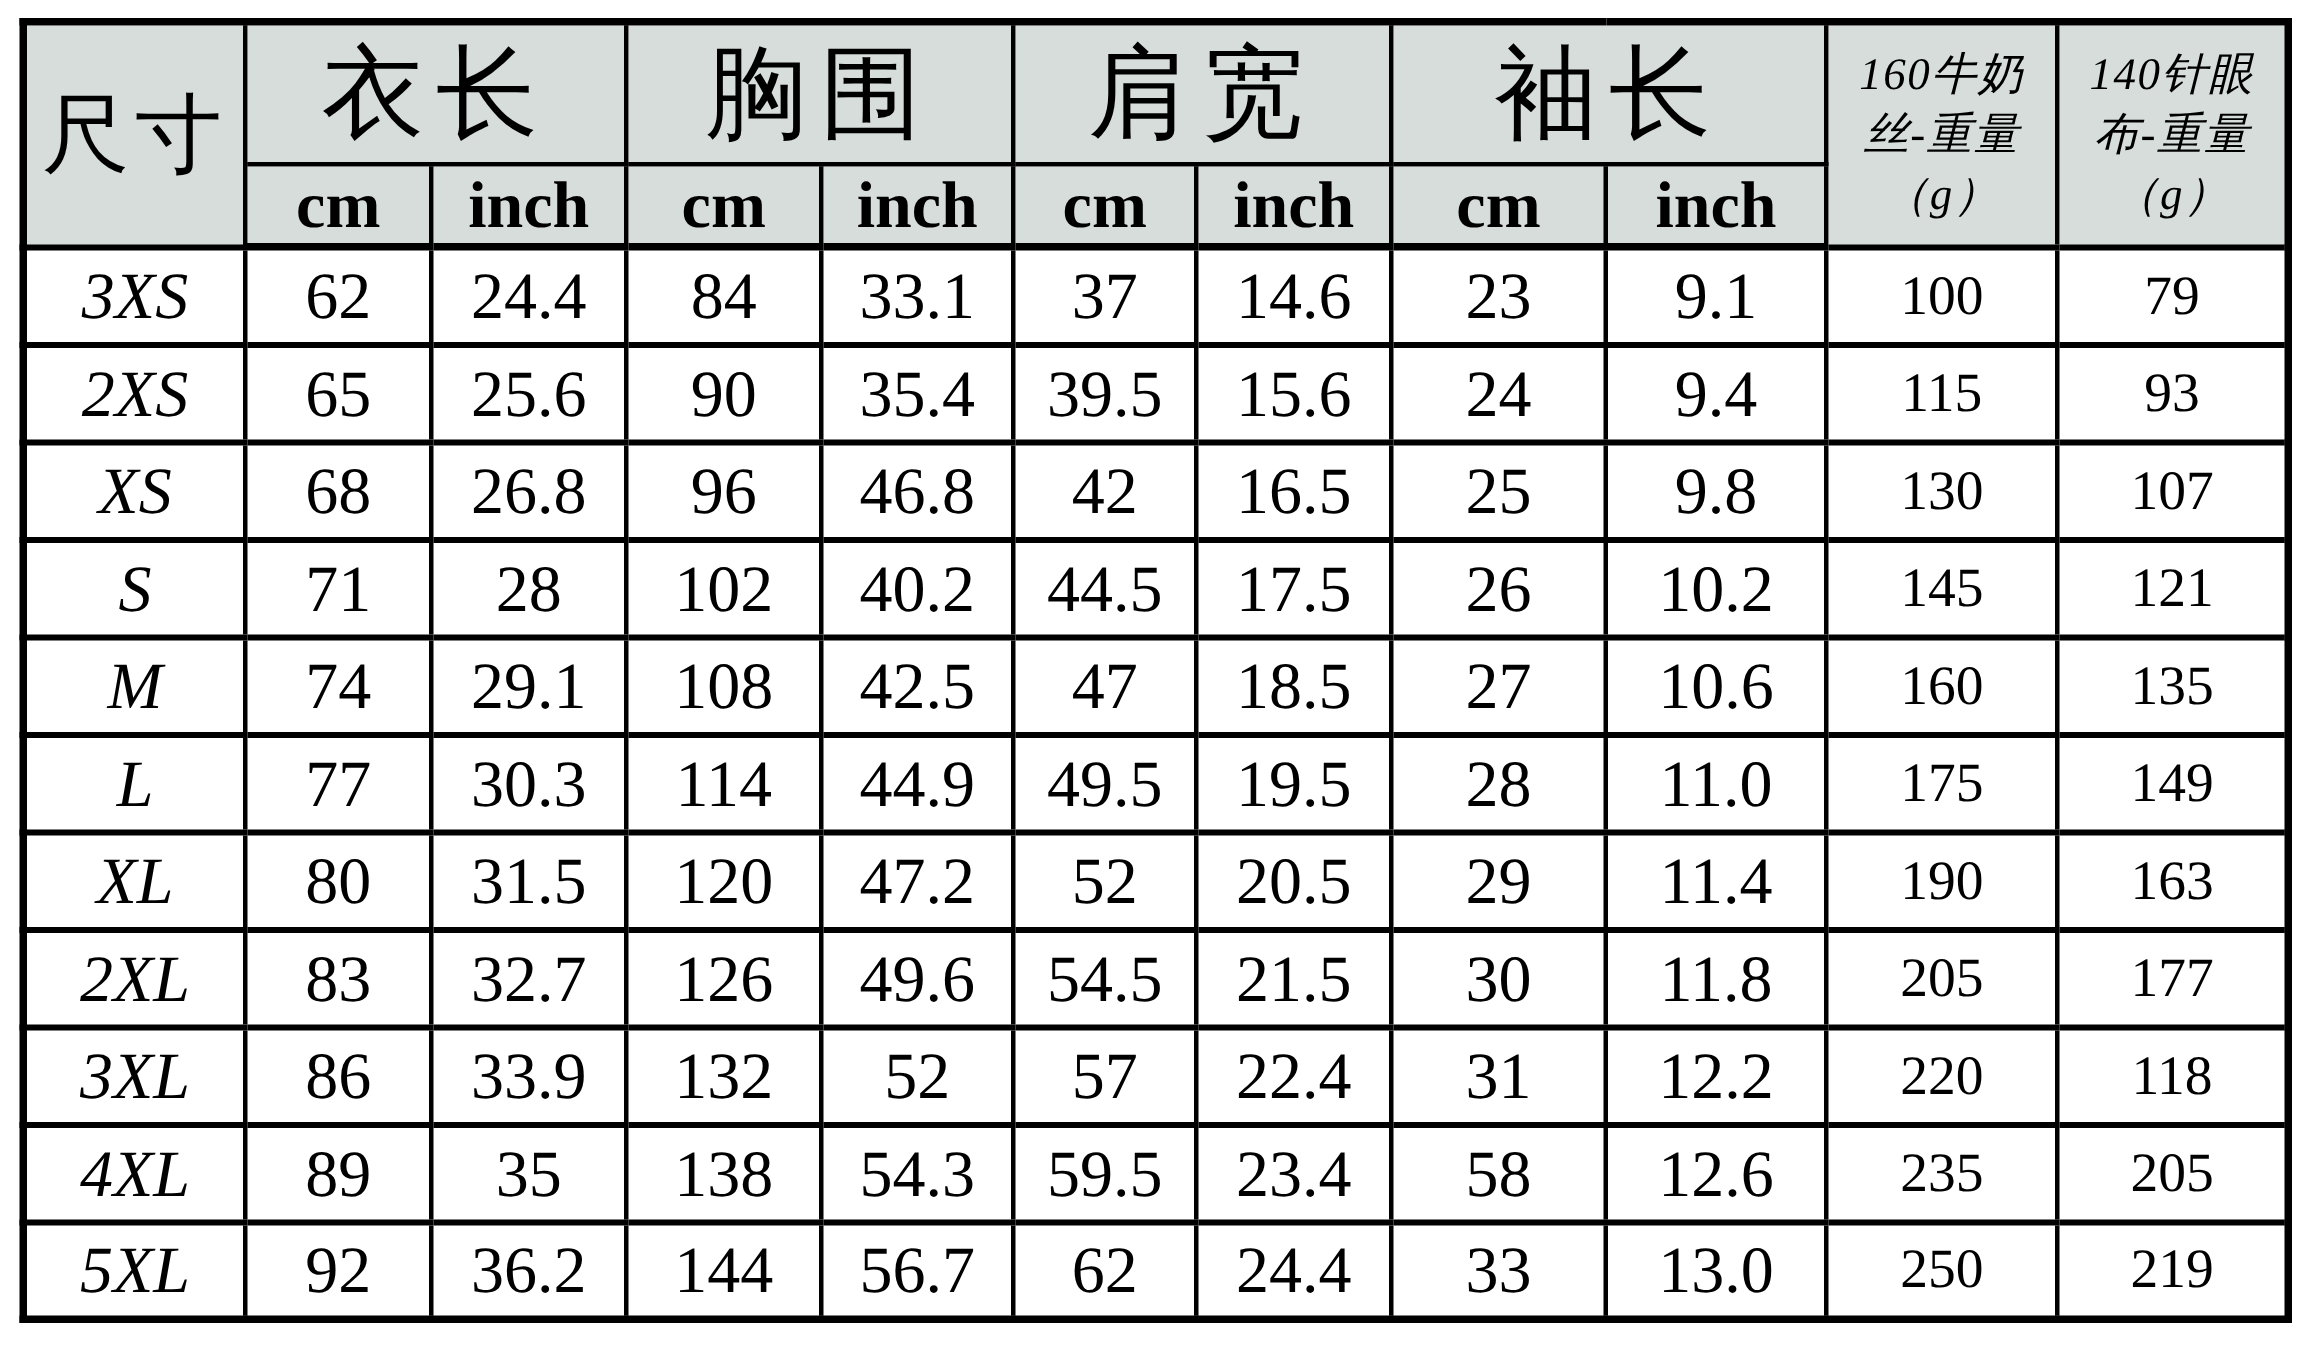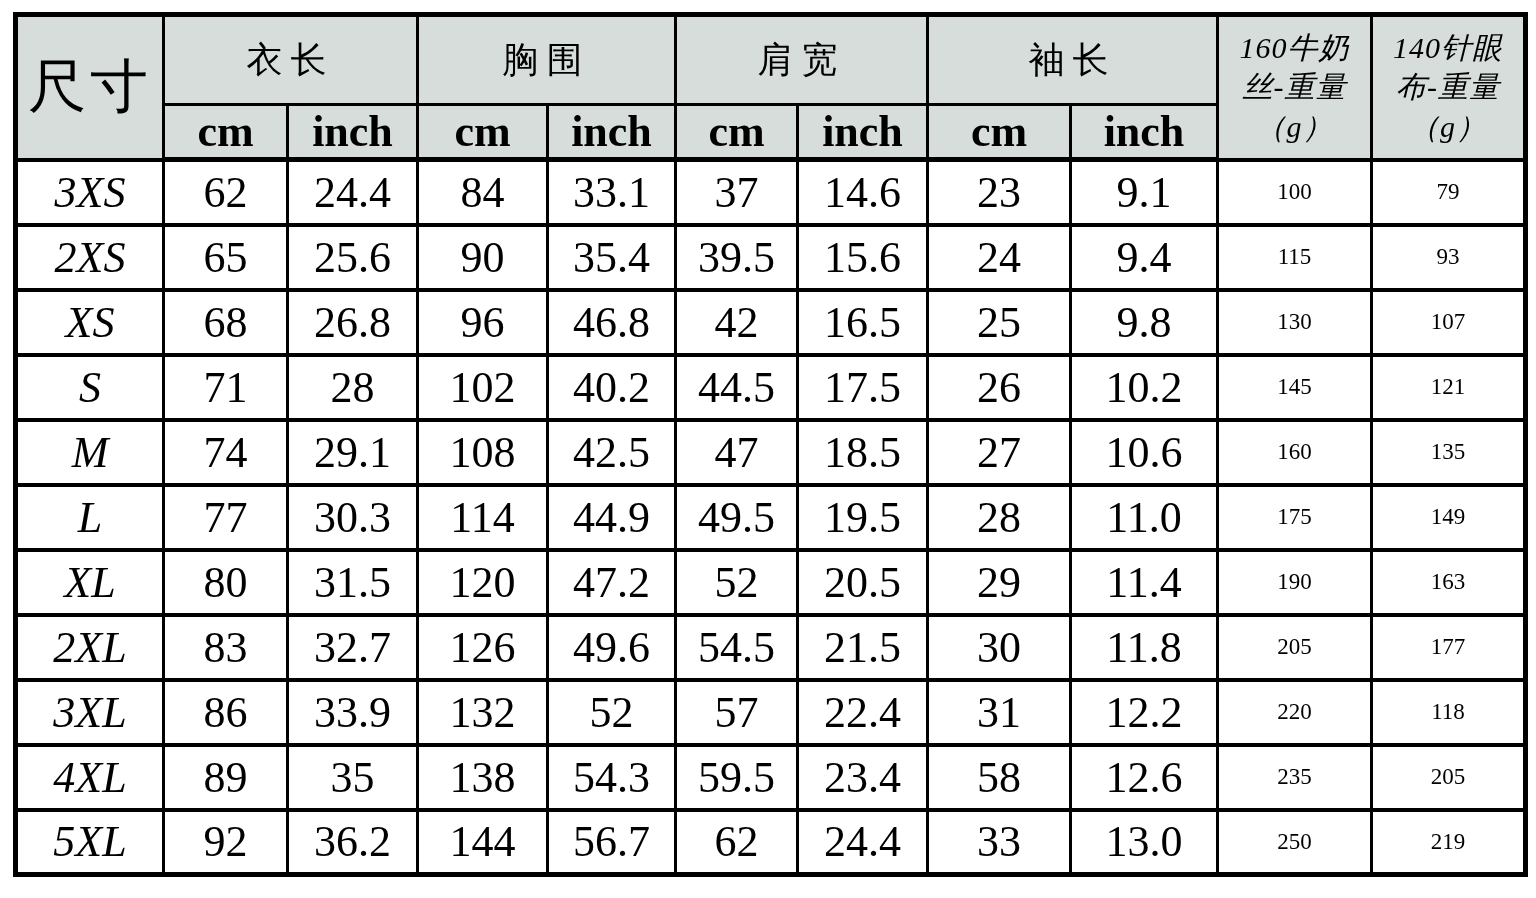--- a/index.html
+++ b/index.html
@@ -34,39 +34,39 @@
     overflow: hidden;
     white-space: nowrap;
   }
   thead tr.group-row { height: 90px; }
   thead tr.unit-row  { height: 55px; }
   tbody tr           { height: 65px; }
 
   thead th { background: #d6ddda; }
 
   .size-header { font-size: 58px; letter-spacing: 4px; }
-  .group-header { font-size: 36px; letter-spacing: 8px; }
+  .group-header { font-size: 68px; letter-spacing: 8px; }
   .unit-header { font-size: 44px; font-weight: bold; }
   .weight-header {
     font-size: 30px;
     line-height: 1.32;
     white-space: normal;
     letter-spacing: 1px;
     font-style: italic;
   }
   .weight-header span { display: block; }
 
   tbody td {
     font-size: 44px;
     background: #ffffff;
     border-top-width: 4px;
     border-bottom-width: 4px;
   }
   thead tr.unit-row th { border-bottom: 5px solid #000000; }
-  tbody td.weight-val { font-size: 23px; }
+  tbody td.weight-val { font-size: 37px; }
   tbody td.size-cell { font-size: 44px; font-style: italic; }
 </style>
 </head>
 <body>
 
 <div class="sheet">
   <table class="size-chart">
     <colgroup>
       <col style="width:148px">
       <col style="width:124px">

